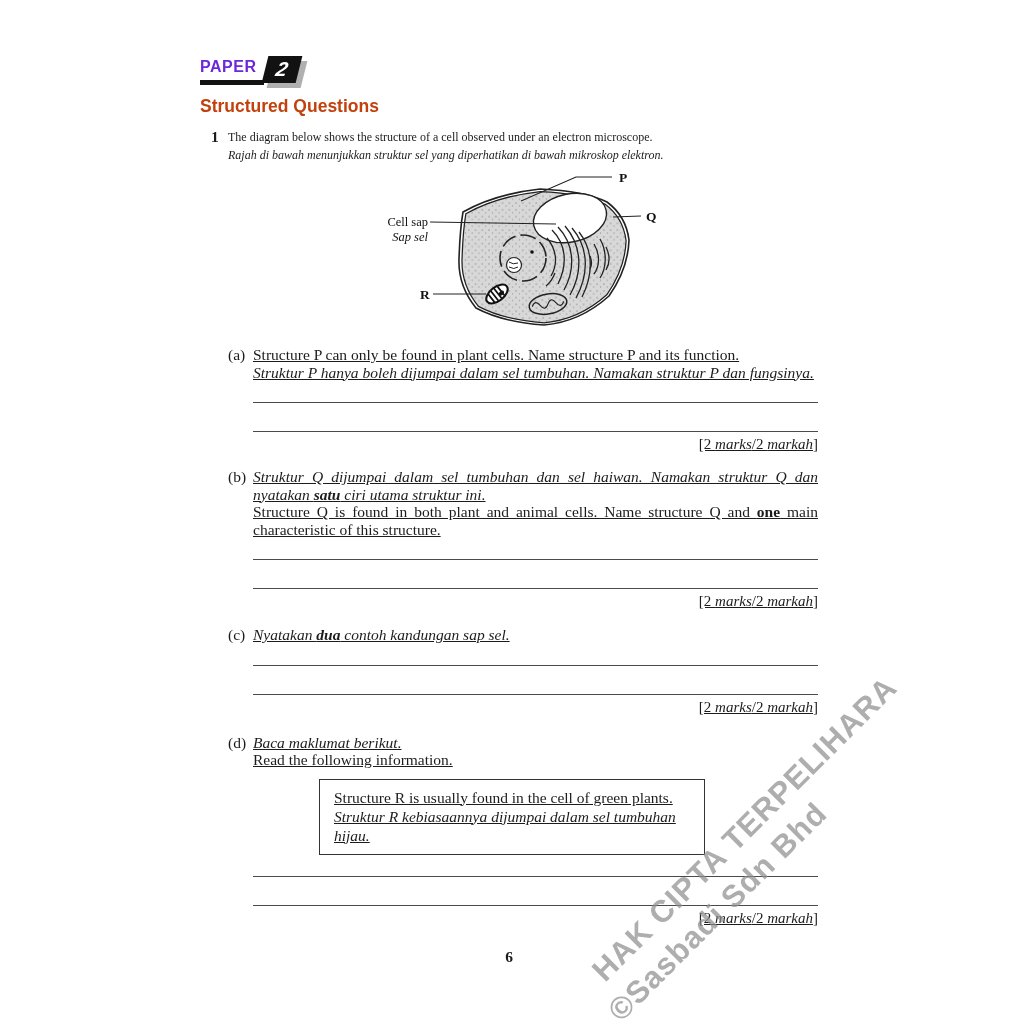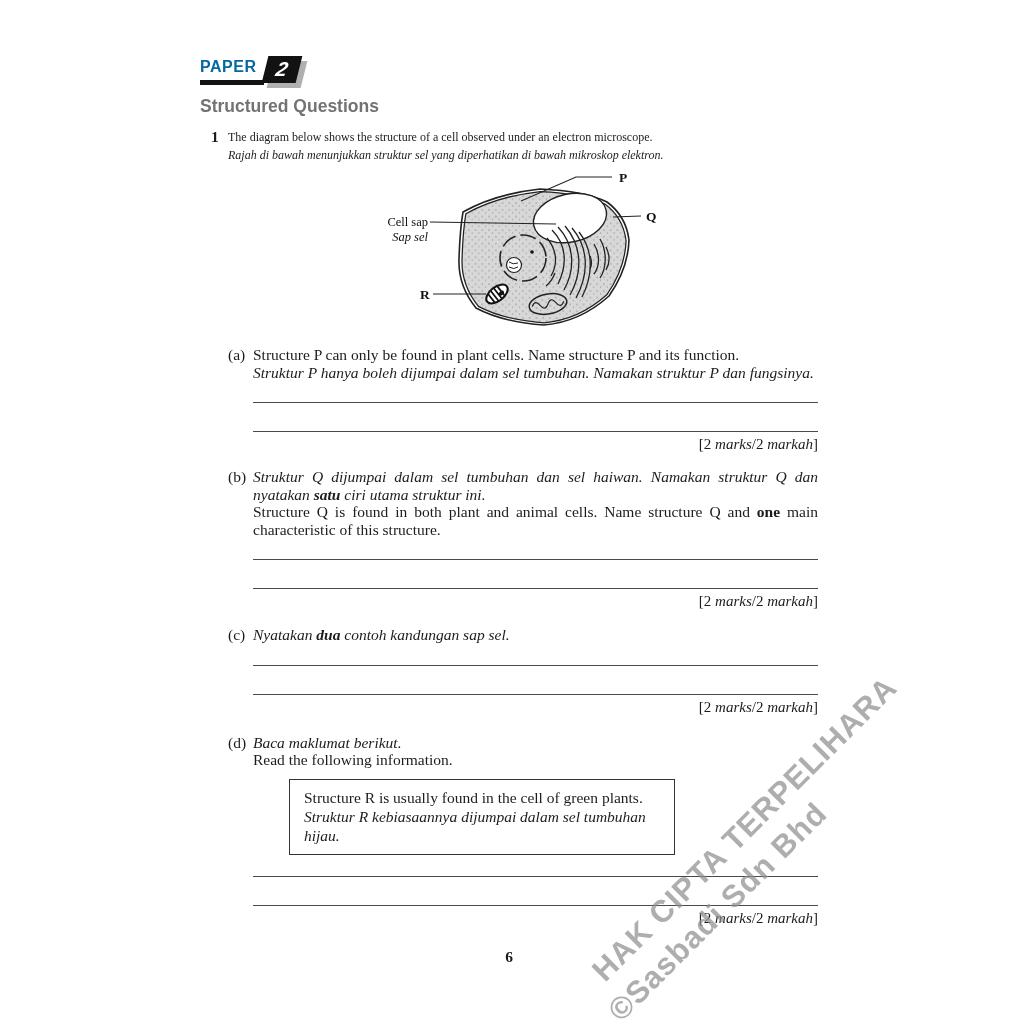--- a/index.html
+++ b/index.html
@@ -4,58 +4,58 @@
 <style>
   html,body{margin:0;padding:0;}
   body{
     width:1024px;height:1024px;background:#ffffff;position:relative;
     font-family:"Liberation Serif", serif;color:#1c1c1c;overflow:hidden;
   }
   
   .badge{position:absolute;left:200px;top:56px;display:flex;align-items:flex-end;}
   .badge-paper{
     font-family:"Liberation Sans", sans-serif;font-weight:700;font-size:16px;
-    letter-spacing:.5px;color:#0369a1;border-bottom:5px solid #121212;
+    letter-spacing:.5px;color:#6d28d9;border-bottom:5px solid #121212;
     padding:0 8px 4px 0;line-height:18px;
   }
   .badge-num-wrap{position:relative;width:36px;height:29px;margin-left:1px;}
   .badge-num-shadow{position:absolute;left:5px;top:5px;width:34px;height:27px;background:#b0b0b0;transform:skewX(-14deg);}
   .badge-num{
     position:absolute;left:0;top:0;width:34px;height:27px;background:#121212;transform:skewX(-14deg);
     color:#fff;display:flex;align-items:center;justify-content:center;
     font-family:"Liberation Sans", sans-serif;font-style:italic;font-weight:700;font-size:20px;
   }
   .section-title{
     position:absolute;left:200px;top:96px;font-family:"Liberation Sans", sans-serif;
-    font-weight:700;font-size:17.5px;color:#737373;
+    font-weight:700;font-size:17.5px;color:#c2410c;
   }
   
   .q1{position:absolute;left:211px;top:128px;width:608px;display:flex;}
   .q1-num{font-weight:700;font-size:15.5px;line-height:18px;width:17px;flex:none;}
   .q1-text{font-size:12px;line-height:18px;text-align:justify;}
   .ms{font-style:italic;}
   
   .diagram{position:absolute;left:380px;top:164px;width:300px;height:180px;}
   .diagram svg{display:block;}
   
   .parts{position:absolute;left:228px;top:346px;width:590px;}
   .part{display:grid;grid-template-columns:25px 1fr;}
   .part-label{font-size:15.5px;line-height:17.5px;}
-  .pbody{min-width:0;}
+  .pbody{min-width:0;text-decoration:underline;}
   .ptext{font-size:15.5px;line-height:17.5px;text-align:justify;}
   .answer-line{border-bottom:1.4px solid #4a4a4a;height:0;}
   .al-1{margin-top:21px;}
   .al-2{margin-top:28px;}
   .marks-row{text-align:right;font-size:15px;margin-top:4px;line-height:17px;}
   .marks-row .it{font-style:italic;}
   .sp-a{margin-bottom:15px;}
   .sp-b{margin-bottom:16px;}
   .sp-c{margin-bottom:18px;}
   .info-box{
-    border:1.5px solid #333;margin:10px 0 0 36px;width:356px;
+    border:1.5px solid #333;margin:10px 0 0 66px;width:356px;
     padding:8px 14px 9px 14px;font-size:15.5px;line-height:19px;
   }
   .follow{margin-top:12px;}
   
   .page-num{
     position:absolute;left:200px;top:948px;width:618px;text-align:center;
     font-weight:700;font-size:15.5px;
   }
   
   .wm{

